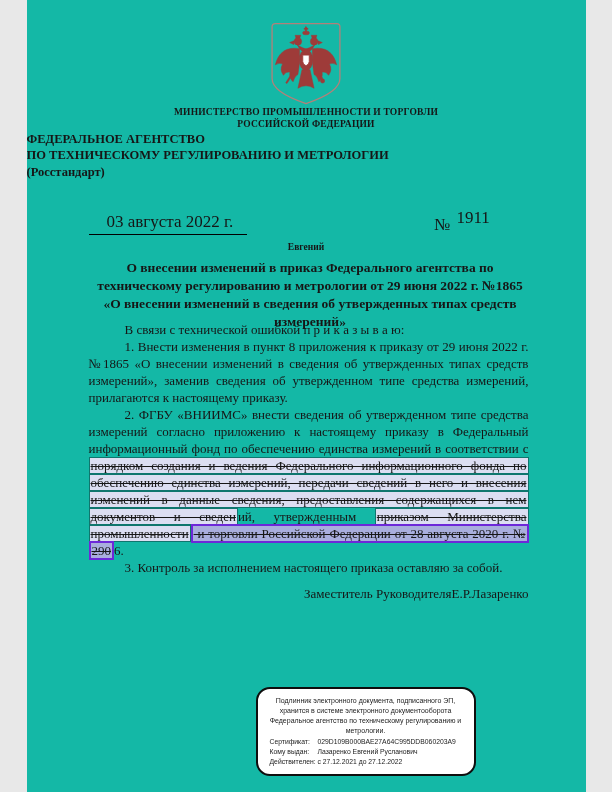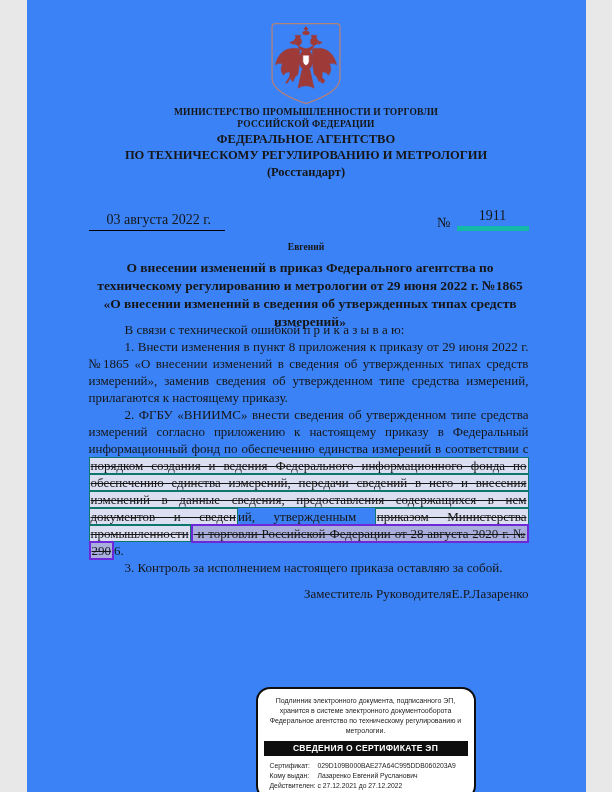--- a/index.html
+++ b/index.html
@@ -1,36 +1,36 @@
 <!DOCTYPE html>
 <html lang="ru"><head>
 <meta charset="utf-8">
 <style>
   html,body{margin:0;padding:0;background:#e8e8e8;}
   .page{
-    position:relative;width:559px;height:792px;margin:0 auto;background:#3b82f6;
+    position:relative;width:559px;height:792px;margin:0 auto;background:#14b8a6;
     font-family:"Liberation Serif", serif;color:#161616;overflow:hidden;
   }
   
   .emblem{position:absolute;top:22px;left:50%;transform:translateX(-50%);width:84px;height:84px;}
   
   .ministry{position:absolute;top:106px;left:0;width:100%;text-align:center;
     font-weight:bold;font-size:9.5px;line-height:1.3;letter-spacing:.2px;}
-  .agency{position:absolute;top:131px;left:0;width:100%;text-align:center;
+  .agency{position:absolute;top:131px;left:0;width:100%;
     font-weight:bold;font-size:12.5px;line-height:1.3;}
   .doc-type{position:absolute;top:183px;left:0;width:100%;text-align:center;
     font-weight:bold;font-size:18px;letter-spacing:2px;}
   
   .date-row{position:absolute;top:208px;left:62px;right:57px;display:flex;
-    justify-content:space-between;align-items:flex-end;font-size:14px;}
+    justify-content:space-between;align-items:flex-end;font-size:17px;}
   .date-underline{display:inline-block;border-bottom:1px solid #000;
     padding:0 14px 2px 18px;}
   .num-wrap{display:flex;align-items:flex-end;gap:6px;}
   .num-line{display:inline-block;width:72px;border-bottom:5px solid #14b8a6;
-    text-align:center;padding-bottom:2px;}
+    text-align:left;padding-bottom:2px;}
   .city{position:absolute;top:242px;left:0;width:100%;text-align:center;
     font-weight:bold;font-size:9.5px;}
   
   .order-title{position:absolute;top:259px;left:68px;right:60px;text-align:center;
     font-weight:bold;font-size:13.5px;line-height:1.33;}
   
   .body-text{position:absolute;top:321px;left:62px;right:57px;
     font-size:13px;line-height:17px;text-align:justify;}
   .body-text p{margin:0;text-indent:36px;}
   .hl-light{
@@ -137,21 +137,20 @@
     <span>Е.Р.Лазаренко</span>
   </div>
 
   <div class="stamp">
     <div class="stamp-head">
       <div>Подлинник электронного документа, подписанного ЭП,</div>
       <div>хранится в системе электронного документооборота</div>
       <div>Федеральное агентство по техническому регулированию и</div>
       <div>метрологии.</div>
     </div>
-    <div class="stamp-bar">СВЕДЕНИЯ О СЕРТИФИКАТЕ ЭП</div>
     <div class="stamp-fields">
       <div class="row"><span class="lbl">Сертификат:</span><span>029D109B000BAE27A64C995DDB060203A9</span></div>
       <div class="row"><span class="lbl">Кому выдан:</span><span>Лазаренко Евгений Русланович</span></div>
       <div class="row"><span class="lbl">Действителен:</span><span>с 27.12.2021 до 27.12.2022</span></div>
     </div>
   </div>
 
 </div>
 
 </body></html>

